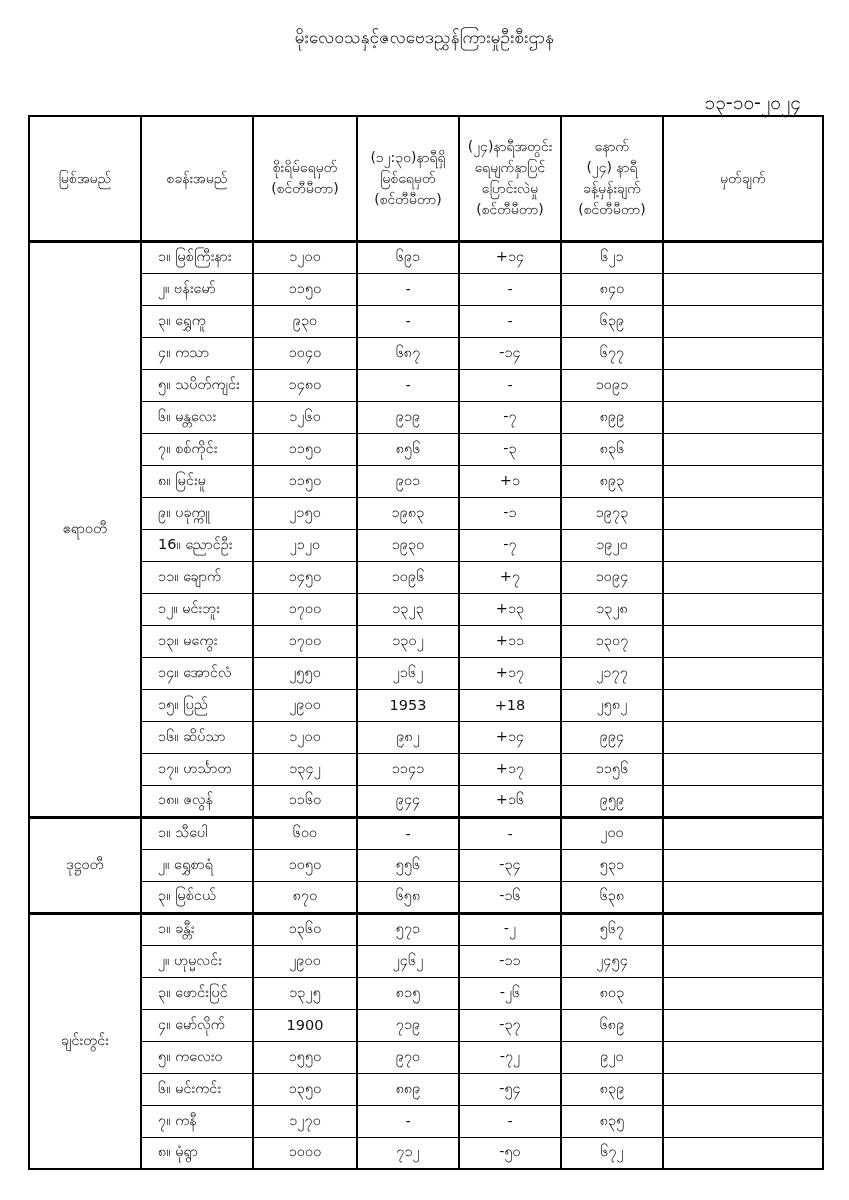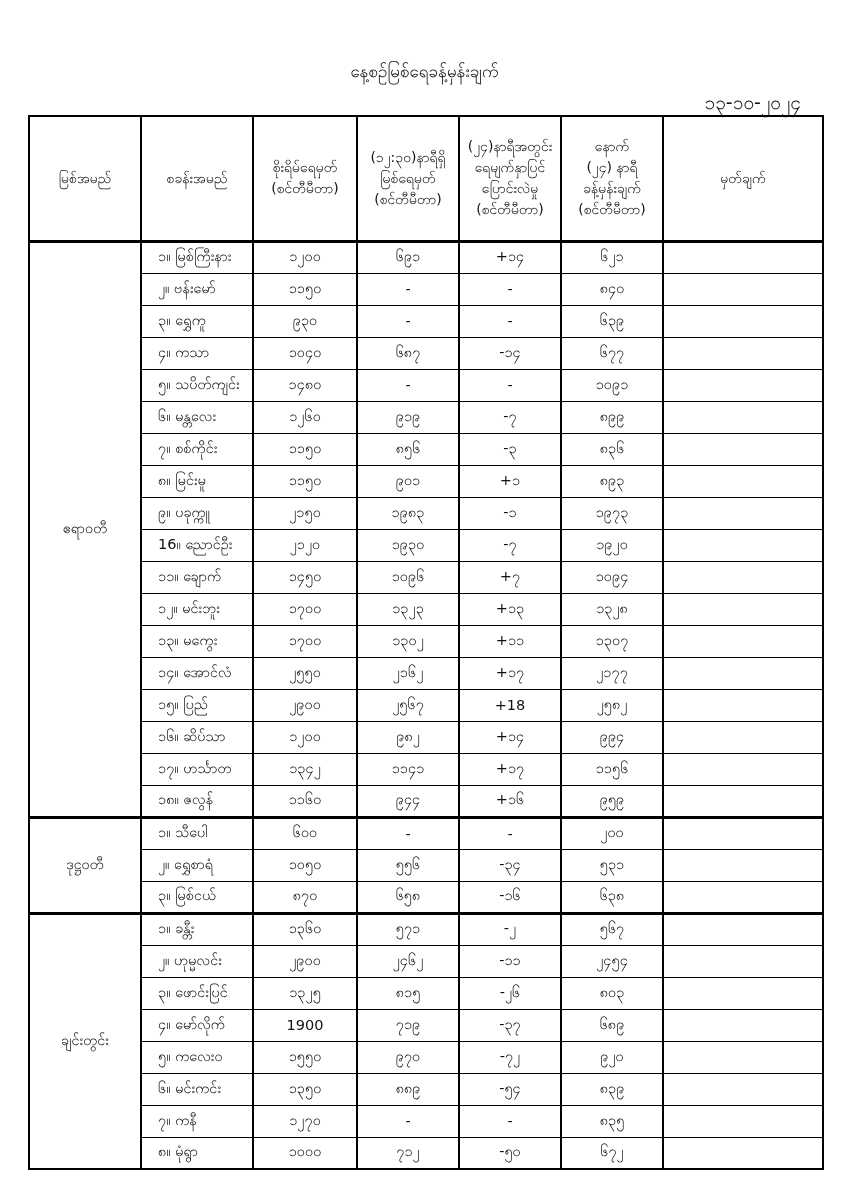--- a/index.html
+++ b/index.html
@@ -88,21 +88,21 @@
     font-size: 14.5px;
     border: 2px solid #000;
   }
   tr.group-start td { border-top: 3px solid #000; }
   tbody td.num, tbody td.station { background: #ffffff; }
 </style>
 </head>
 <body>
 
 <div class="page">
-  <div class="title-line2">နေ့စဉ်မြစ်ရေခန့်မှန်းချက်</div>
+  <div class="title-line1">မိုးလေဝသနှင့်ဇလဗေဒညွှန်ကြားမှုဦးစီးဌာန</div>
   <div class="report-date">၁၃-၁၀-၂၀၂၄</div>
 
   <table class="forecast">
     <colgroup>
       <col class="c-river">
       <col class="c-station">
       <col class="c-danger">
       <col class="c-level">
       <col class="c-change">
       <col class="c-forecast">
@@ -238,21 +238,21 @@
           <td class="station">၁၄။ အောင်လံ</td>
           <td class="num">၂၅၅၀</td>
           <td class="num">၂၁၆၂</td>
           <td class="num">+၁၇</td>
           <td class="num">၂၁၇၇</td>
           <td class="num"></td>
         </tr>
         <tr>
           <td class="station">၁၅။ ပြည်</td>
           <td class="num">၂၉၀၀</td>
-          <td class="num">၂၅၆၇</td>
+          <td class="num">1953</td>
           <td class="num">+18</td>
           <td class="num">၂၅၈၂</td>
           <td class="num"></td>
         </tr>
         <tr>
           <td class="station">၁၆။ ဆိပ်သာ</td>
           <td class="num">၁၂၀၀</td>
           <td class="num">၉၈၂</td>
           <td class="num">+၁၄</td>
           <td class="num">၉၉၄</td>

